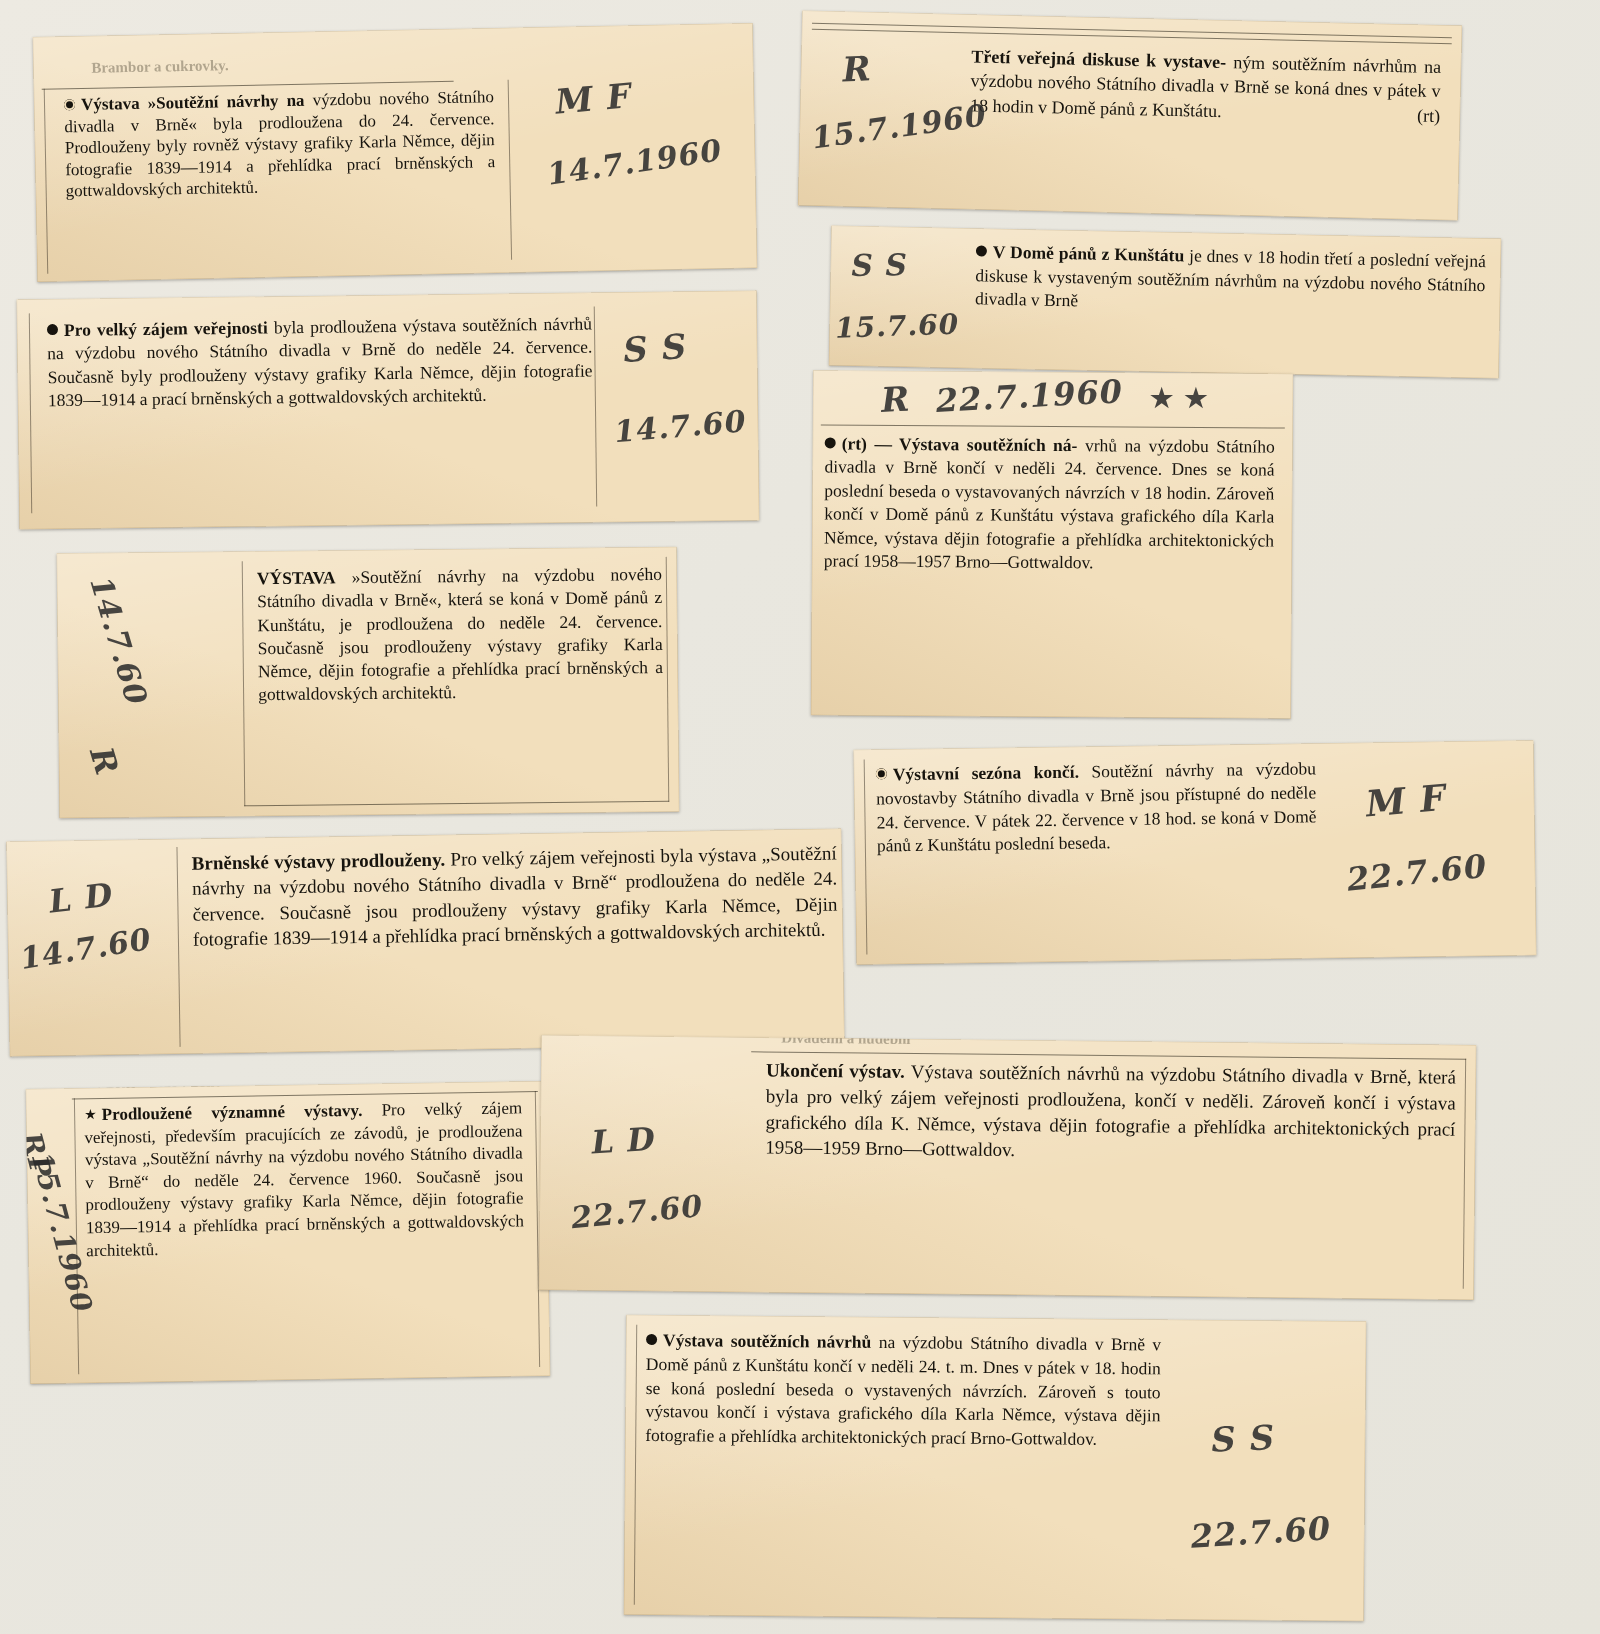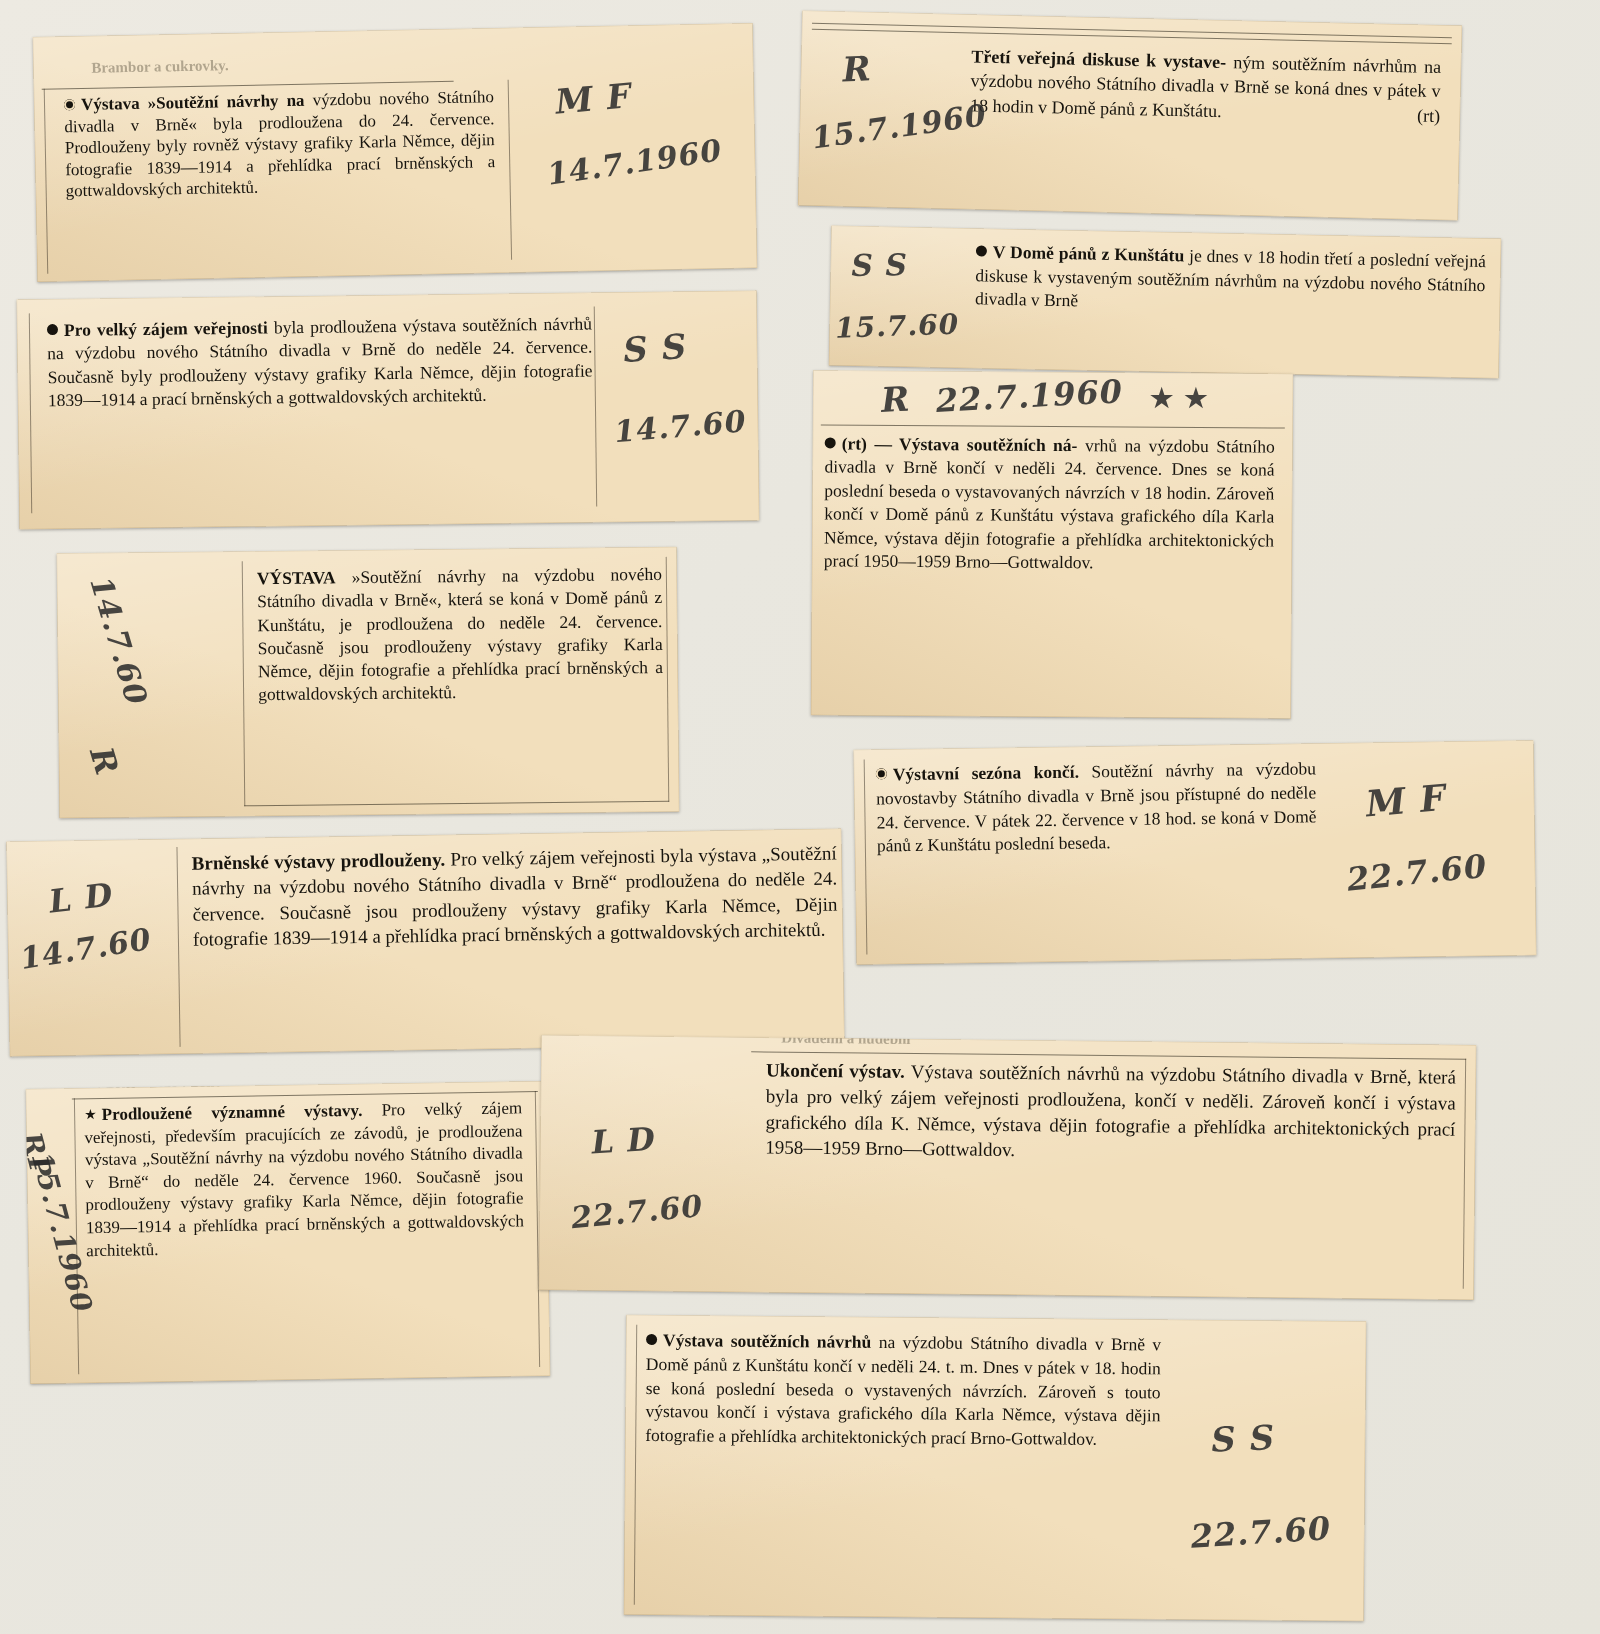--- a/index.html
+++ b/index.html
@@ -186,21 +186,21 @@
     </div>
     <div class="hand" style="left:20px; top:22px; font-size:30px; transform: rotate(-2deg);">S S</div>
     <div class="hand" style="left:5px; top:86px; font-size:28px; transform: rotate(-3deg);">15.7.60</div>
   </div>
 
   <div class="clip" style="left:812px; top:372px; width:480px; height:345px; transform: rotate(0.4deg);">
     <div class="paper"></div>
     <div class="rule" style="left:8px; right:8px; top:54px;"></div>
     <div class="body-col" style="left:12px; top:62px; width:450px; font-size:17.5px; line-height:1.34;">
       <span class="bullet"></span><span class="lead">(rt) — Výstava soutěžních ná-</span>
-      <span>vrhů na výzdobu Státního divadla v Brně končí v neděli 24. července. Dnes se koná poslední beseda o vystavovaných návrzích v 18 hodin. Zároveň končí v Domě pánů z Kunštátu výstava grafického díla Karla Němce, výstava dějin fotografie a přehlídka architektonických prací 1950—1959 Brno—Gottwaldov.</span>
+      <span>vrhů na výzdobu Státního divadla v Brně končí v neděli 24. července. Dnes se koná poslední beseda o vystavovaných návrzích v 18 hodin. Zároveň končí v Domě pánů z Kunštátu výstava grafického díla Karla Němce, výstava dějin fotografie a přehlídka architektonických prací 1958—1957 Brno—Gottwaldov.</span>
     </div>
   </div>
   <div class="hand" style="left:880px; top:380px; font-size:34px; transform: rotate(-3deg);">R</div>
   <div class="hand" style="left:935px; top:382px; font-size:32px; transform: rotate(-3deg);">22.7.1960</div>
   <div class="hand" style="left:1150px; top:383px; font-size:26px; font-style:normal;">★ ★</div>
 
   <div class="clip" style="left:855px; top:745px; width:680px; height:215px; transform: rotate(-0.8deg);">
     <div class="paper"></div>
     <div class="rule-v" style="left:10px; top:10px; height:195px;"></div>
     <div class="body-col" style="left:22px; top:14px; width:440px; font-size:17.5px; line-height:1.36;">

